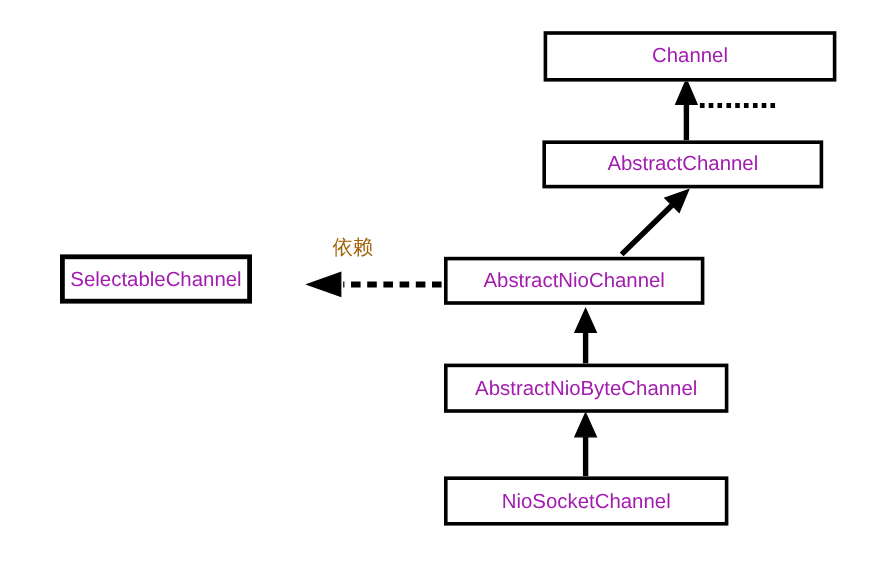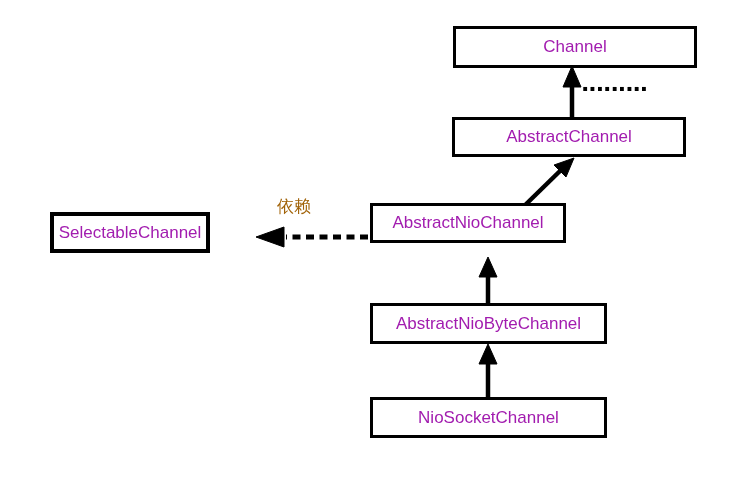--- a/index.html
+++ b/index.html
@@ -23,21 +23,21 @@
     background: #ffffff;
     display: flex;
     align-items: center;
     justify-content: center;
     font-size: 17px;
     color: #a21caf;
     white-space: nowrap;
   }
   #node-channel                   { left: 453px; top: 26px;  width: 244px; height: 42px; }
   #node-abstract-channel          { left: 452px; top: 117px; width: 234px; height: 40px; }
-  #node-abstract-nio-channel      { left: 370px; top: 203px; width: 196px; height: 40px; text-align: center; }
+  #node-abstract-nio-channel      { left: 370px; top: 214px; width: 217px; height: 40px; text-align: center; }
   #node-abstract-nio-byte-channel { left: 370px; top: 303px; width: 237px; height: 41px; }
   #node-nio-socket-channel        { left: 370px; top: 397px; width: 237px; height: 41px; }
   #node-selectable-channel        { left: 50px;  top: 212px; width: 160px; height: 41px; border-width: 4px; }
   .dep-label {
     position: absolute;
     left: 264px; top: 195px;
     width: 60px;
     text-align: center;
     font-size: 17px;
     color: #a16207;

